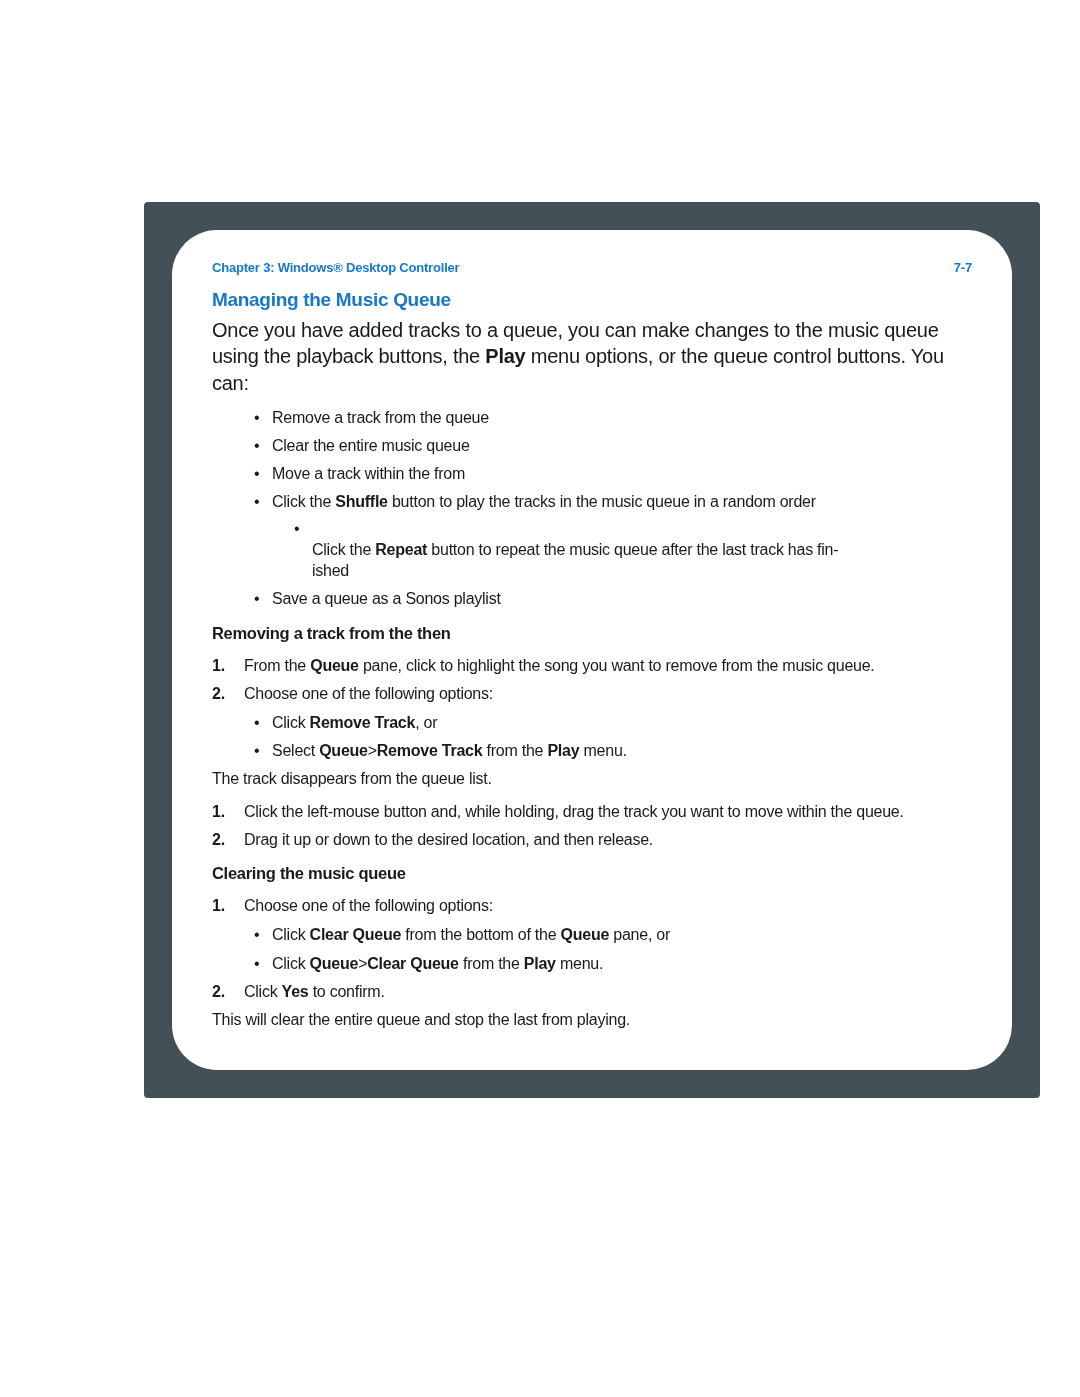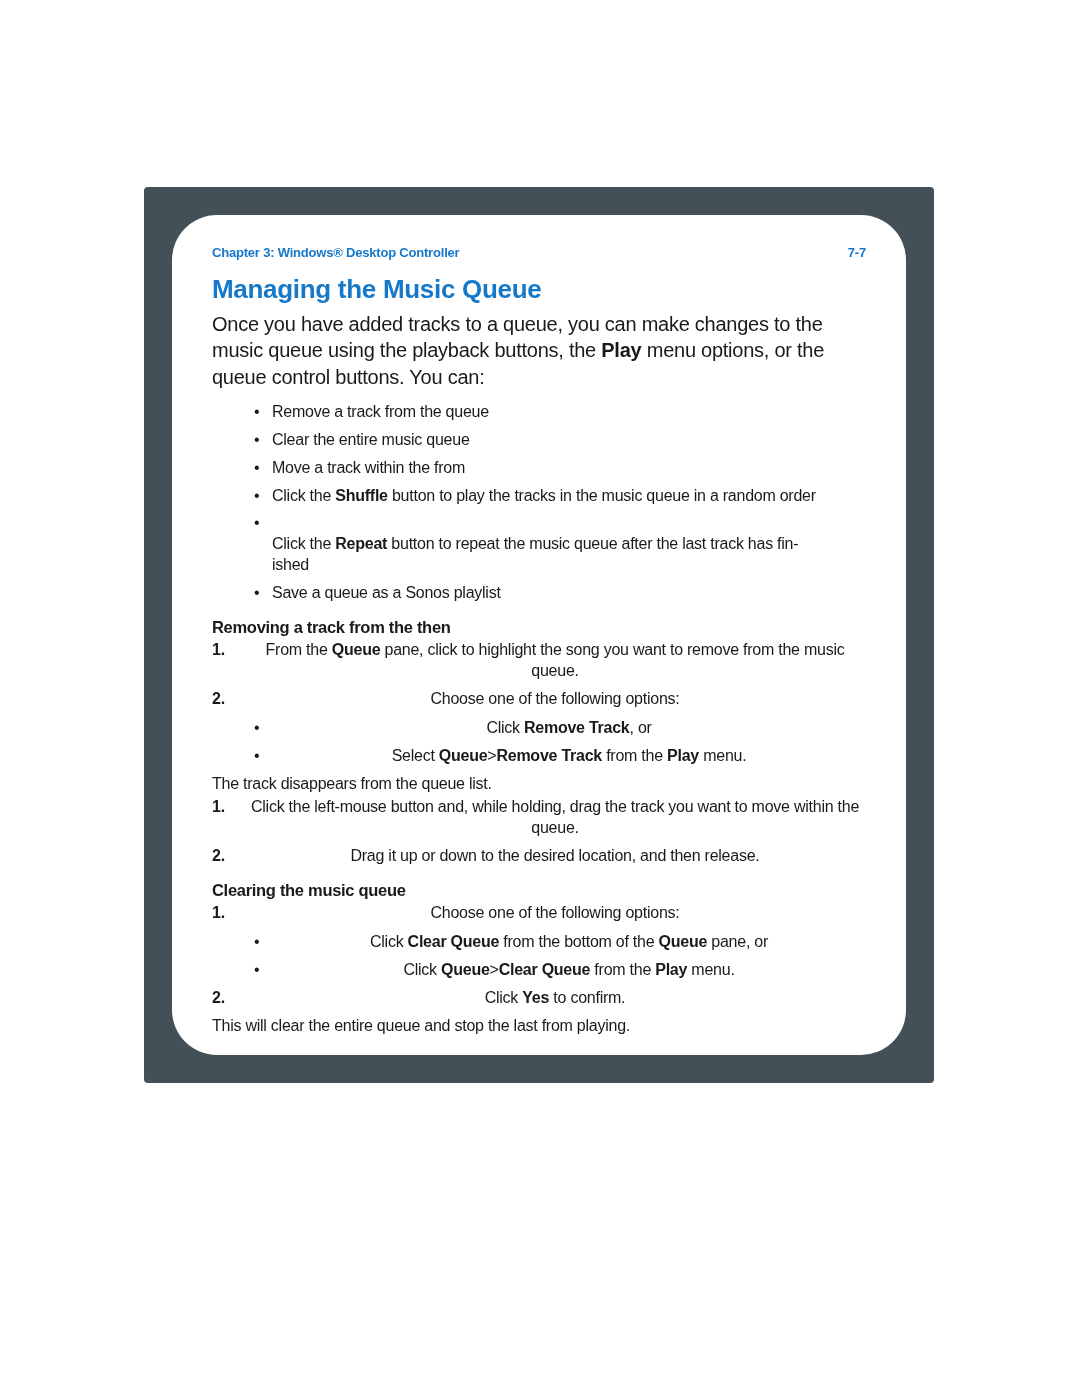--- a/index.html
+++ b/index.html
@@ -6,22 +6,22 @@
     body {
       background: #fff;
       font-family: "Segoe UI", "Myriad Pro", "Helvetica Neue", Arial, sans-serif;
       width: 1080px;
       height: 1397px;
       position: relative;
     }
     .outer-frame {
       position: absolute;
       left: 144px;
-      top: 187px;
-      width: 790px;
+      top: 202px;
+      width: 896px;
       height: 896px;
       background: #435058;
       border-radius: 4px;
       padding: 28px;
     }
     .page {
       width: 100%;
       height: 100%;
       background: #fff;
       border-radius: 45px;
@@ -32,21 +32,21 @@
       display: flex;
       justify-content: space-between;
       align-items: baseline;
       font-size: 13px;
       font-weight: 700;
       color: #1678c9;
       letter-spacing: -0.2px;
     }
     .h1 {
       color: #1678c9;
-      font-size: 26px;
+      font-size: 19px;
       font-weight: 700;
       margin-top: 14px;
       letter-spacing: -0.3px;
     }
     .intro {
       font-size: 20px;
       line-height: 1.32;
       margin-top: 6px;
       letter-spacing: -0.25px;
     }
@@ -70,23 +70,22 @@
     }
     .subhead {
       font-size: 16.5px;
       font-weight: 700;
       margin-top: 14px;
       letter-spacing: -0.3px;
     }
     ol.steps {
       list-style: none;
       counter-reset: step;
-      margin-top: 2px;
+      margin-top: 12px;
       padding-left: 0;
-      text-align: center;
     }
     ol.steps > li {
       counter-increment: step;
       position: relative;
       padding-left: 32px;
       font-size: 16px;
       line-height: 1.32;
       margin-bottom: 7px;
       letter-spacing: -0.25px;
     }
@@ -137,21 +136,21 @@
       <span>Once you have added tracks to a queue, you can make changes to the music queue using the playback buttons, the </span><b>Play</b><span> menu options, or the queue control buttons. You can:</span>
     </p>
 
     <ul class="bullets">
       <li>Remove a track from the queue</li>
       <li>Clear the entire music queue</li>
       <li>Move a track within the from</li>
       <li>
         <span>Click the </span><b>Shuffle</b><span> button to play the tracks in the music queue in a random order</span>
       </li>
-      <li style="white-space:pre-line;">
+      <li style="white-space:pre-line;margin-left:40px;">
         <span>Click the </span><b>Repeat</b><span> button to repeat the music queue after the last track has fin-
 ished</span>
       </li>
       <li>Save a queue as a Sonos playlist</li>
     </ul>
 
     <div class="subhead">Removing a track from the then</div>
     <ol class="steps">
       <li>
         <span>From the </span><b>Queue</b><span> pane, click to highlight the song you want to remove from the music queue.</span>

